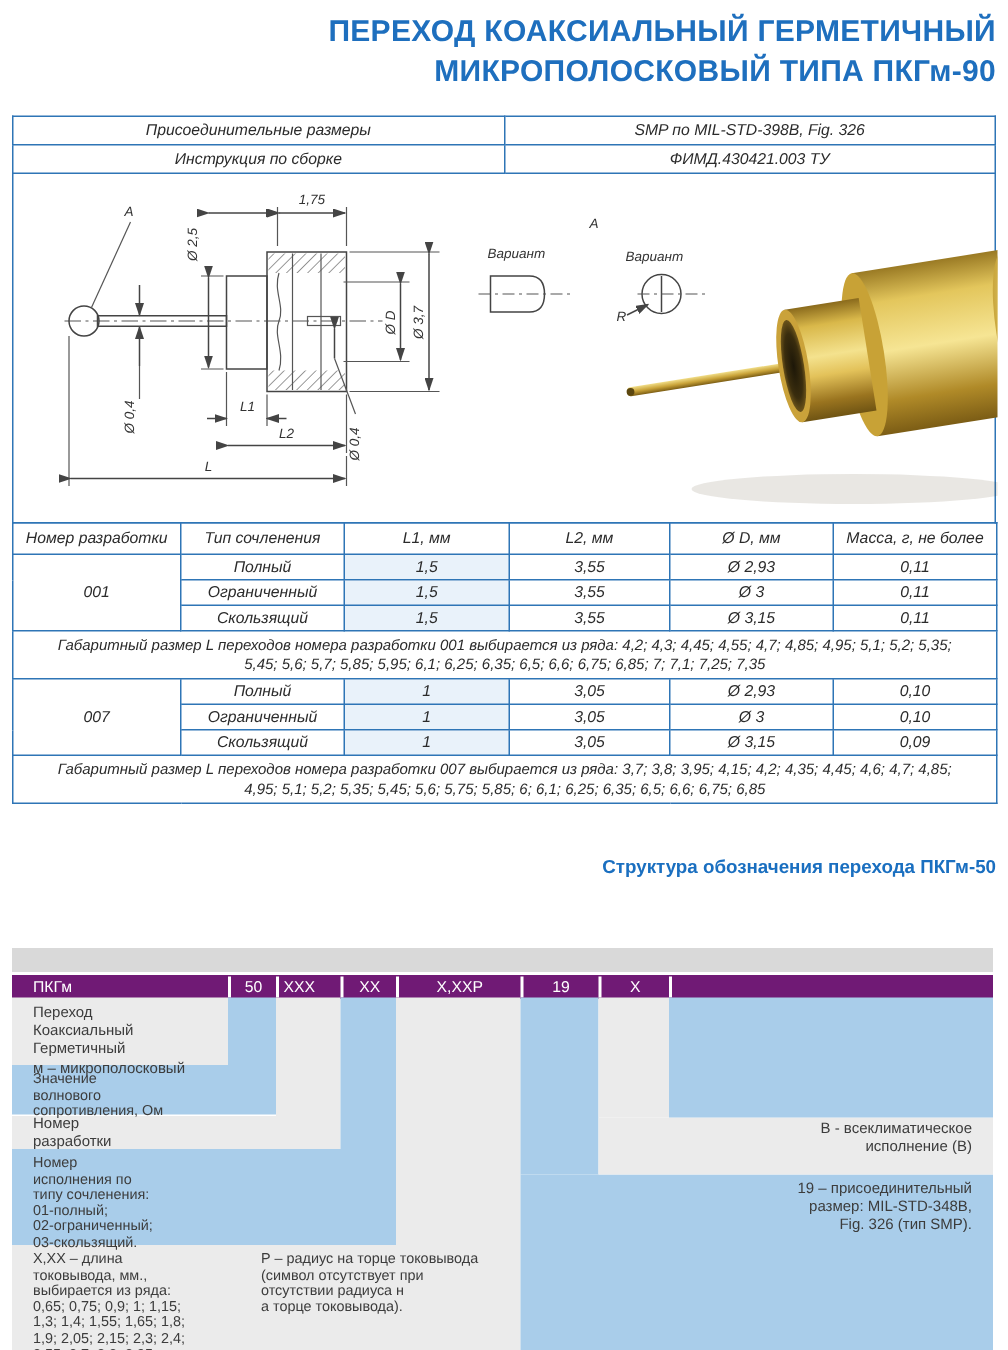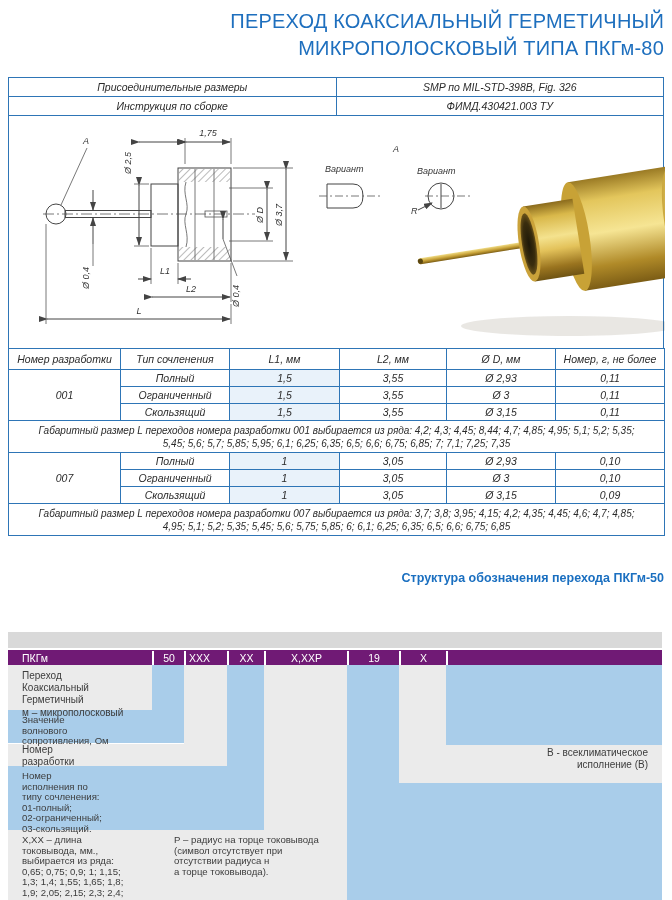--- a/index.html
+++ b/index.html
@@ -1,20 +1,20 @@
 <!DOCTYPE html>
 <html><head>
 <meta charset="utf-8">
 <style>
   html,body{margin:0;padding:0;background:#fff;}
   .page{position:relative;width:672px;height:900px;background:#fff;overflow:hidden;
         font-family:"Liberation Sans", sans-serif;color:#333;}
   
   .title{position:absolute;top:8px;left:0;width:664px;text-align:right;
-         color:#1e6fbe;font-size:20px;line-height:27px;font-weight:400;letter-spacing:.2px;}
+         color:#1e6fbe;font-size:20px;line-height:27px;font-weight:700;letter-spacing:.2px;}
   
   .doc{position:absolute;left:8px;top:77px;width:656px;}
   table{border-collapse:collapse;width:100%;table-layout:fixed;font-style:italic;}
   td,th{border:1px solid #2e75b6;font-weight:normal;text-align:center;vertical-align:middle;
         font-size:10.5px;color:#2b2b2b;padding:0 2px;overflow:hidden;}
   .info-table td{height:18px;}
   .draw-box{border:1px solid #2e75b6;border-top:none;height:232px;position:relative;}
   .spec-table{margin-top:-1px;}
   .spec-table td{height:16px;font-size:10.5px;}
   .spec-table .hdr td{height:20px;}
@@ -39,21 +39,21 @@
   .dln{stroke:#444;stroke-width:1;fill:none;}
   .thin{stroke:#555;stroke-width:.8;fill:none;}
 </style>
 </head>
 <body>
 
 <div class="page">
 
   <div class="title">
     <div>ПЕРЕХОД КОАКСИАЛЬНЫЙ ГЕРМЕТИЧНЫЙ</div>
-    <div>МИКРОПОЛОСКОВЫЙ ТИПА ПКГм-80</div>
+    <div>МИКРОПОЛОСКОВЫЙ ТИПА ПКГм-90</div>
   </div>
 
   <div class="doc">
 
     <table class="info-table">
       <tbody>
           <tr>
         <td>Присоединительные размеры</td>
         <td>SMP по MIL-STD-398B, Fig. 326</td>
       </tr>
@@ -204,21 +204,21 @@
           <col style="width:109px">
           <col style="width:109px">
       </colgroup>
       <tbody>
           <tr class="hdr">
         <td>Номер разработки</td>
         <td>Тип сочленения</td>
         <td>L1, мм</td>
         <td>L2, мм</td>
         <td>Ø D, мм</td>
-        <td>Номер, г, не более</td>
+        <td>Масса, г, не более</td>
       </tr>
       <tr>
         <td rowspan="3">001</td>
         <td>Полный</td>
         <td class="l1cell">1,5</td>
         <td>3,55</td>
         <td>Ø 2,93</td>
         <td>0,11</td>
       </tr>
       <tr>
@@ -229,21 +229,21 @@
         <td>0,11</td>
       </tr>
       <tr>
         <td>Скользящий</td>
         <td class="l1cell">1,5</td>
         <td>3,55</td>
         <td>Ø 3,15</td>
         <td>0,11</td>
       </tr>
       <tr class="note">
-        <td colspan="6">Габаритный размер L переходов номера разработки 001 выбирается из ряда: 4,2; 4,3; 4,45; 8,44; 4,7; 4,85; 4,95; 5,1; 5,2; 5,35; 5,45; 5,6; 5,7; 5,85; 5,95; 6,1; 6,25; 6,35; 6,5; 6,6; 6,75; 6,85; 7; 7,1; 7,25; 7,35</td>
+        <td colspan="6">Габаритный размер L переходов номера разработки 001 выбирается из ряда: 4,2; 4,3; 4,45; 4,55; 4,7; 4,85; 4,95; 5,1; 5,2; 5,35; 5,45; 5,6; 5,7; 5,85; 5,95; 6,1; 6,25; 6,35; 6,5; 6,6; 6,75; 6,85; 7; 7,1; 7,25; 7,35</td>
       </tr>
       <tr>
         <td rowspan="3">007</td>
         <td>Полный</td>
         <td class="l1cell">1</td>
         <td>3,05</td>
         <td>Ø 2,93</td>
         <td>0,10</td>
       </tr>
       <tr>
@@ -331,14 +331,17 @@
 1,9; 2,05; 2,15; 2,3; 2,4;
 2,55; 2,7; 2,8; 2,95;
 3,05; 3,2; 3,3; 3,45;
 3,55; 3,7; 3,8;</div>
     <div class="abs blk-txt rt" style="right:14px;top:115px;width:240px;">В - всеклиматическое
 исполнение (В)</div>
     <div class="abs blk-txt tight" style="left:166px;top:203px;width:180px;">Р – радиус на торце токовывода
 (символ отсутствует при
 отсутствии радиуса н
 а торце токовывода).</div>
+    <div class="abs blk-txt rt" style="right:14px;top:155px;width:240px;">19 – присоединительный
+размер: MIL-STD-348B,
+Fig. 326 (тип SMP).</div>
   </div>
 </div>
 
 </body></html>

